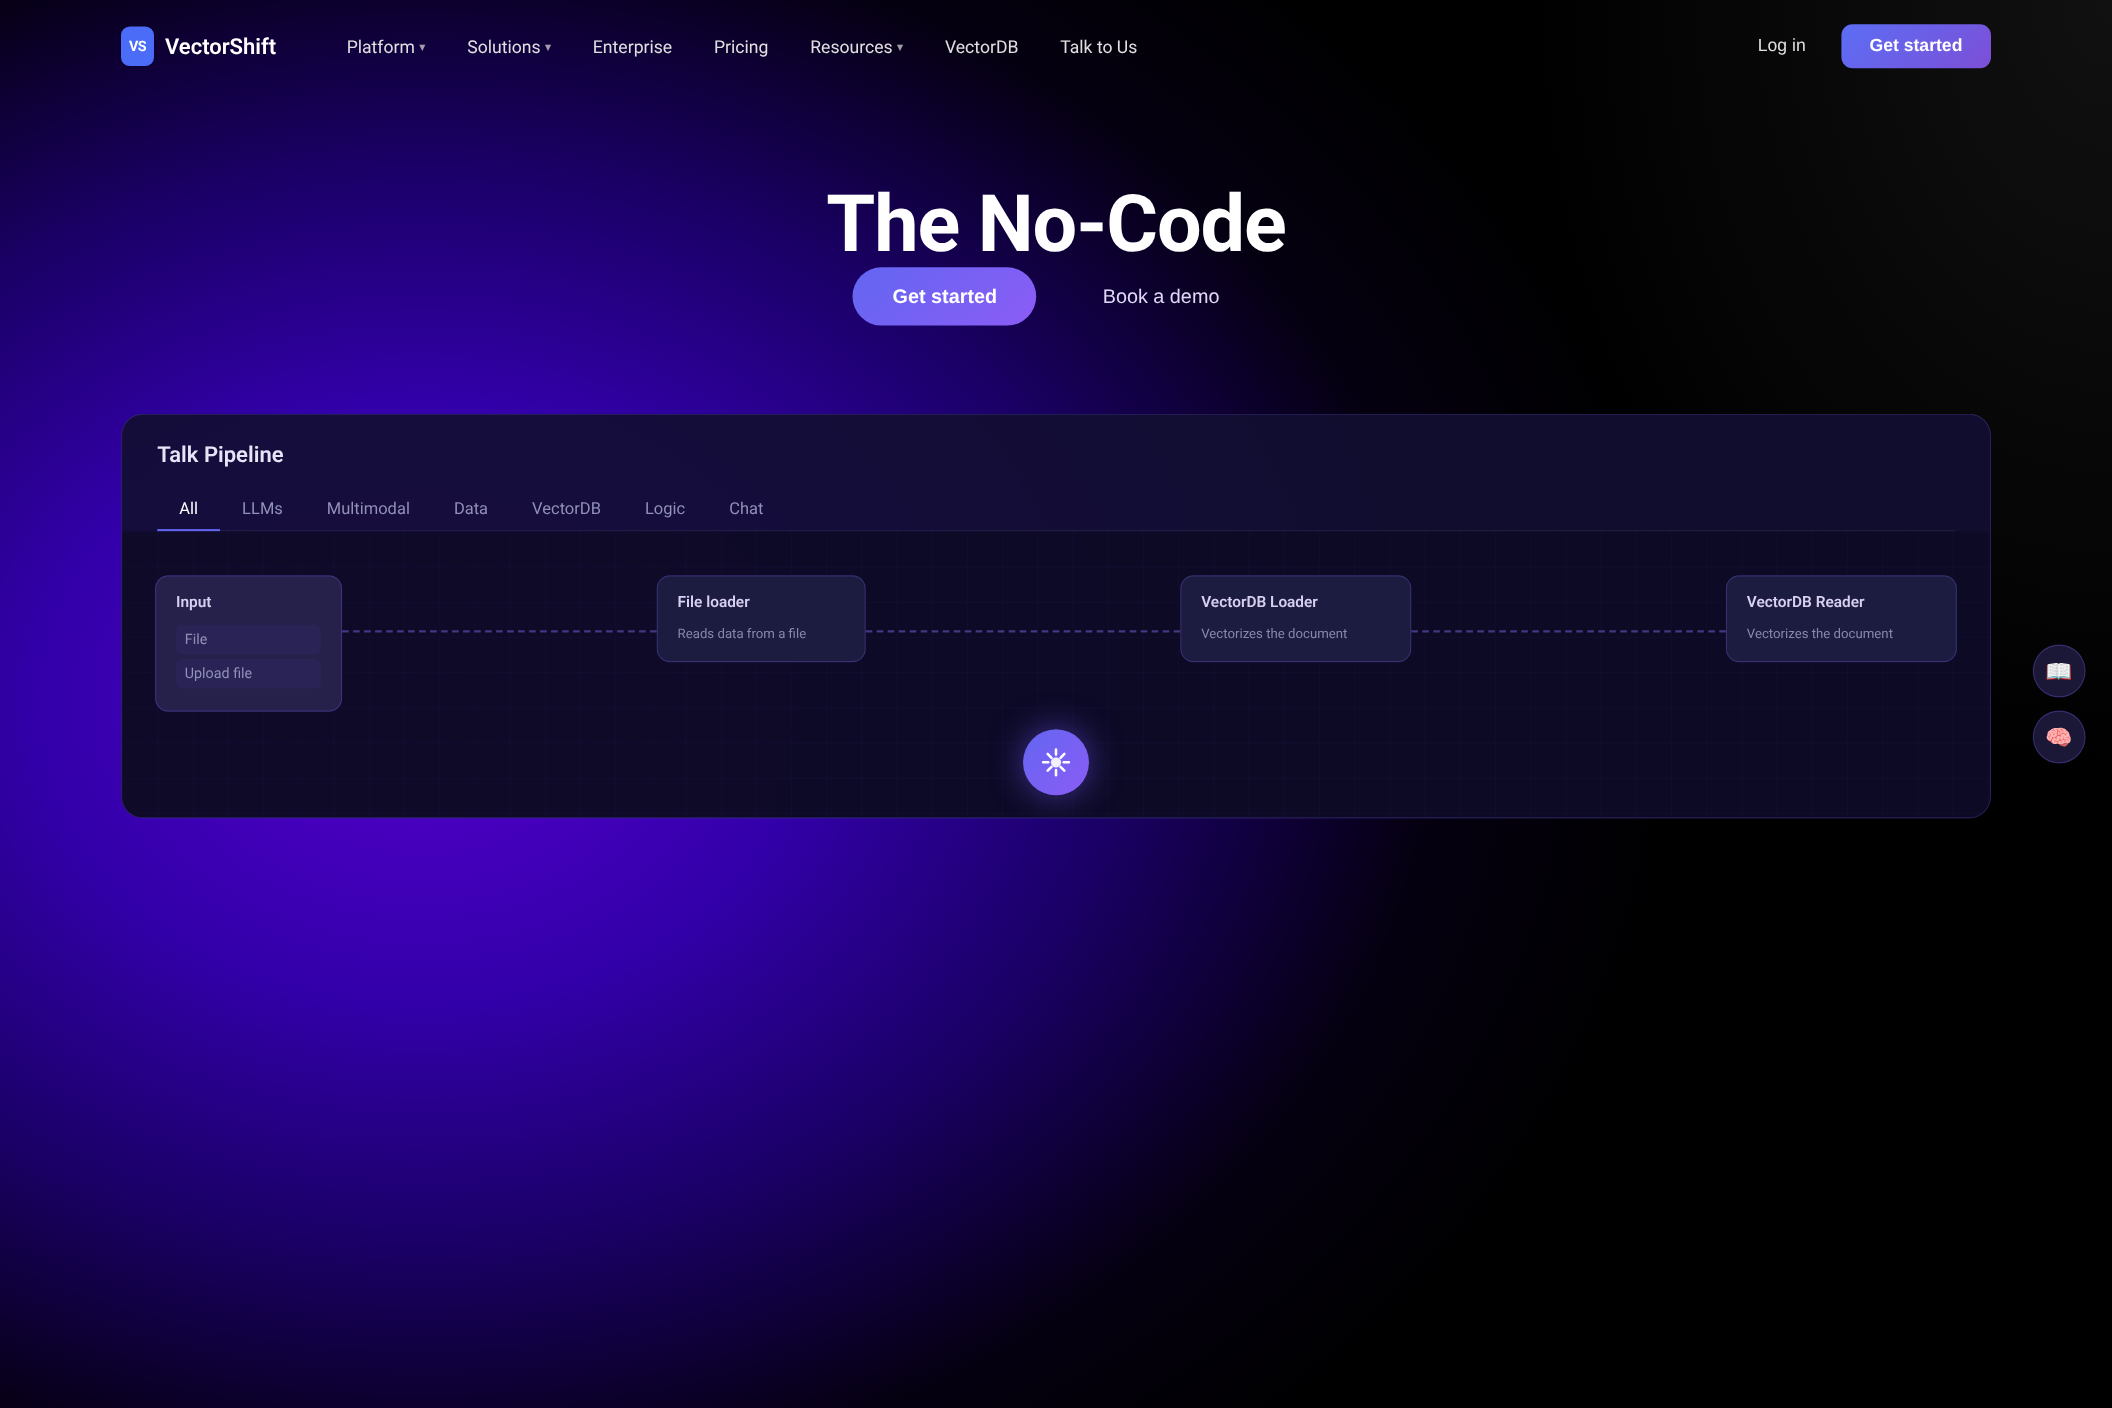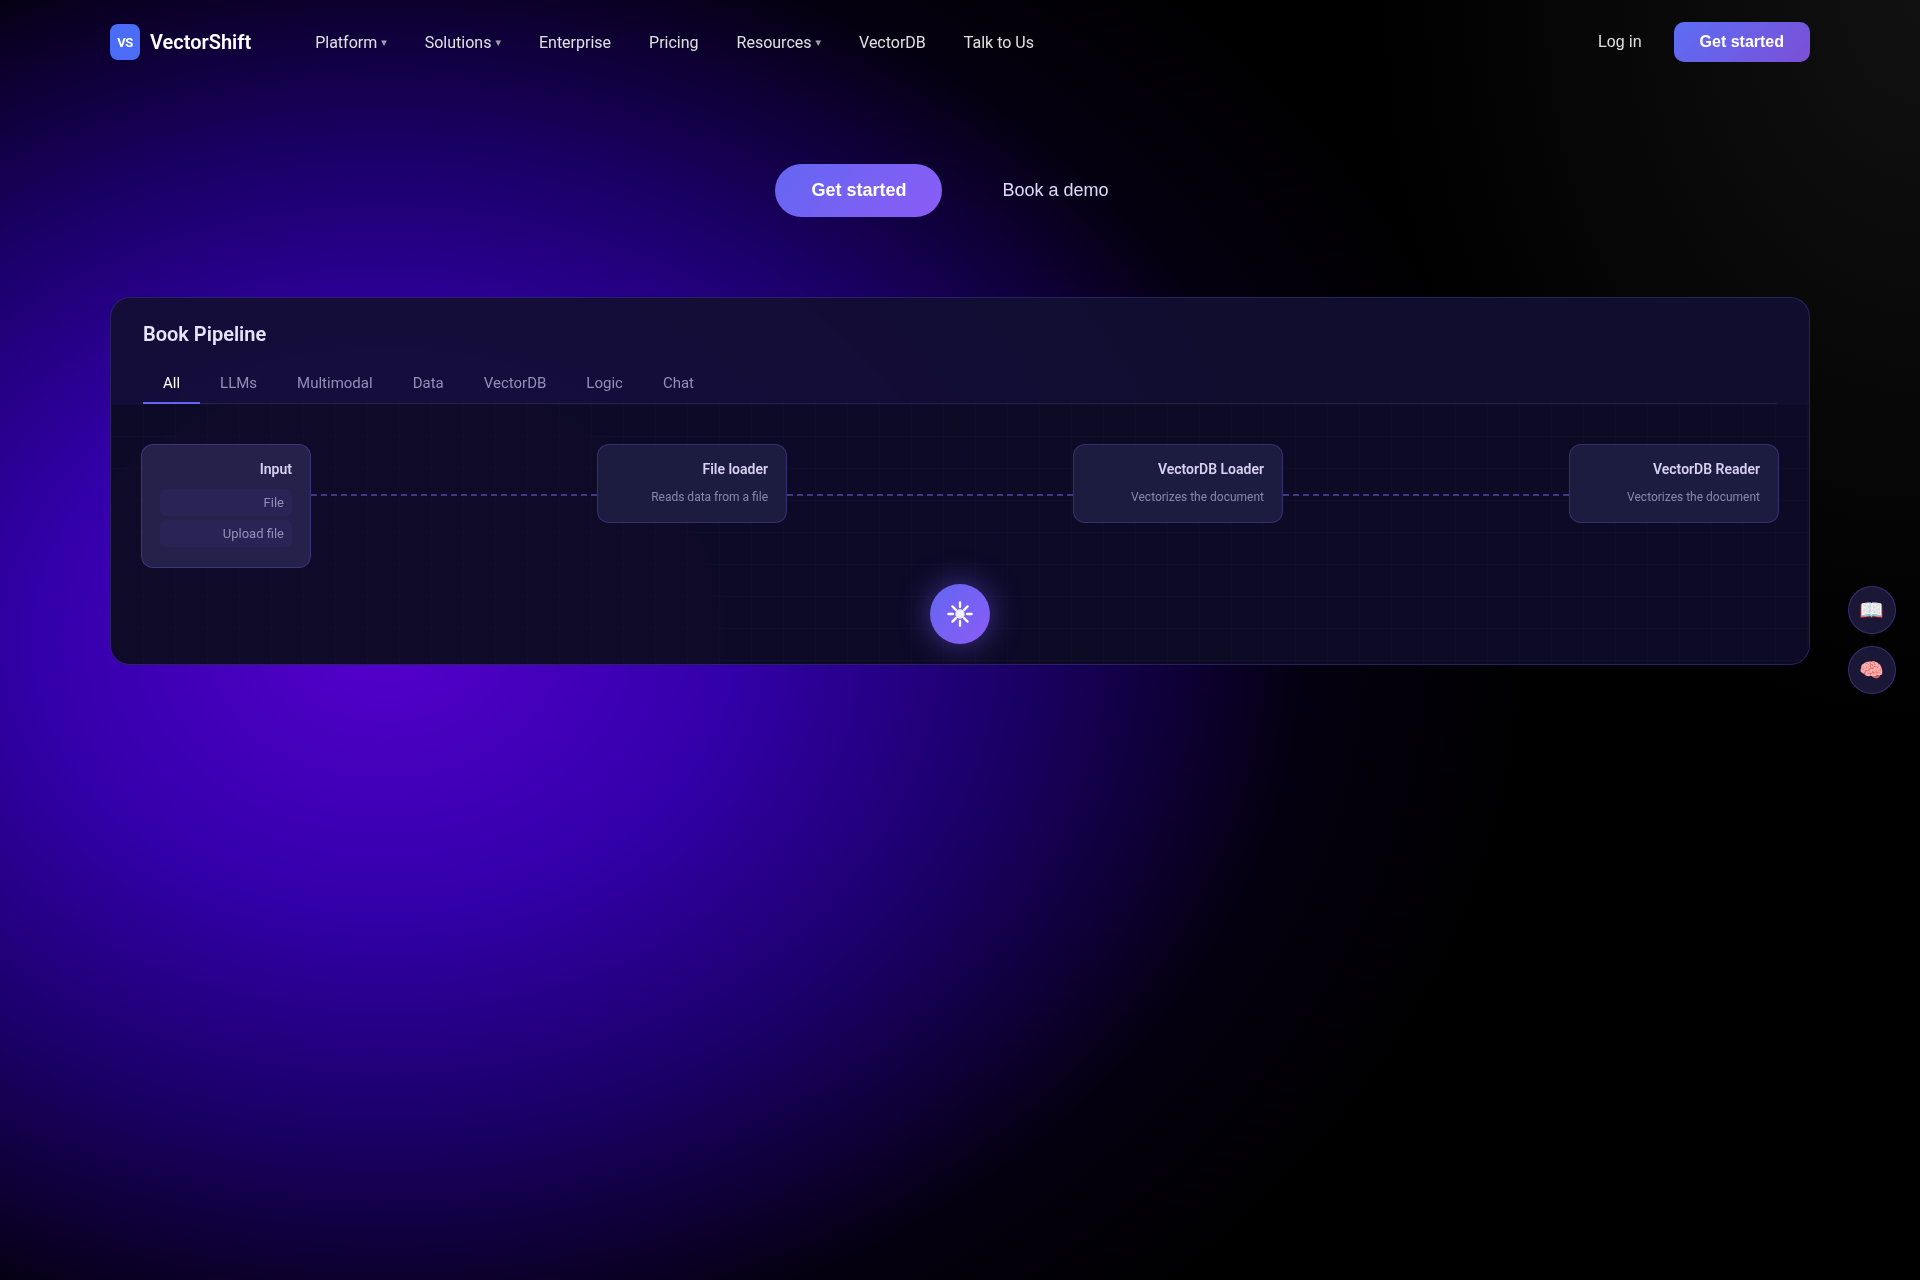--- a/index.html
+++ b/index.html
@@ -223,21 +223,20 @@
     
     .pipeline-canvas {
       position: relative;
       padding: 40px 30px 20px;
       min-height: 260px;
       background: rgba(12, 10, 35, 0.8);
       background-image:
         linear-gradient(rgba(80,60,180,0.05) 1px, transparent 1px),
         linear-gradient(90deg, rgba(80,60,180,0.05) 1px, transparent 1px);
       background-size: 32px 32px;
-      text-align: right;
     }
 
     .pipeline-nodes {
       display: flex;
       align-items: flex-start;
       gap: 0;
       position: relative;
     }
 
     
@@ -385,30 +384,31 @@
   </div>
 
   <div class="nav-right">
     <button class="btn-login">Log in</button>
     <button class="btn-get-started-nav">Get started</button>
   </div>
 </nav>
 
 <section class="hero">
   <h1>
+    <div class="hero-title-white">The No-Code</div>
   </h1>
   <div class="hero-buttons">
     <button class="btn-get-started-hero">Get started</button>
     <button class="btn-book-demo">Book a demo</button>
   </div>
 </section>
 
 <div class="pipeline-panel">
   <div class="pipeline-header">
-    <div class="pipeline-title">Book Pipeline</div>
+    <div class="pipeline-title">Talk Pipeline</div>
     <div class="pipeline-tabs">
       <div class="pipeline-tab active">All</div>
       <div class="pipeline-tab">LLMs</div>
       <div class="pipeline-tab">Multimodal</div>
       <div class="pipeline-tab">Data</div>
       <div class="pipeline-tab">VectorDB</div>
       <div class="pipeline-tab">Logic</div>
       <div class="pipeline-tab">Chat</div>
     </div>
   </div>

